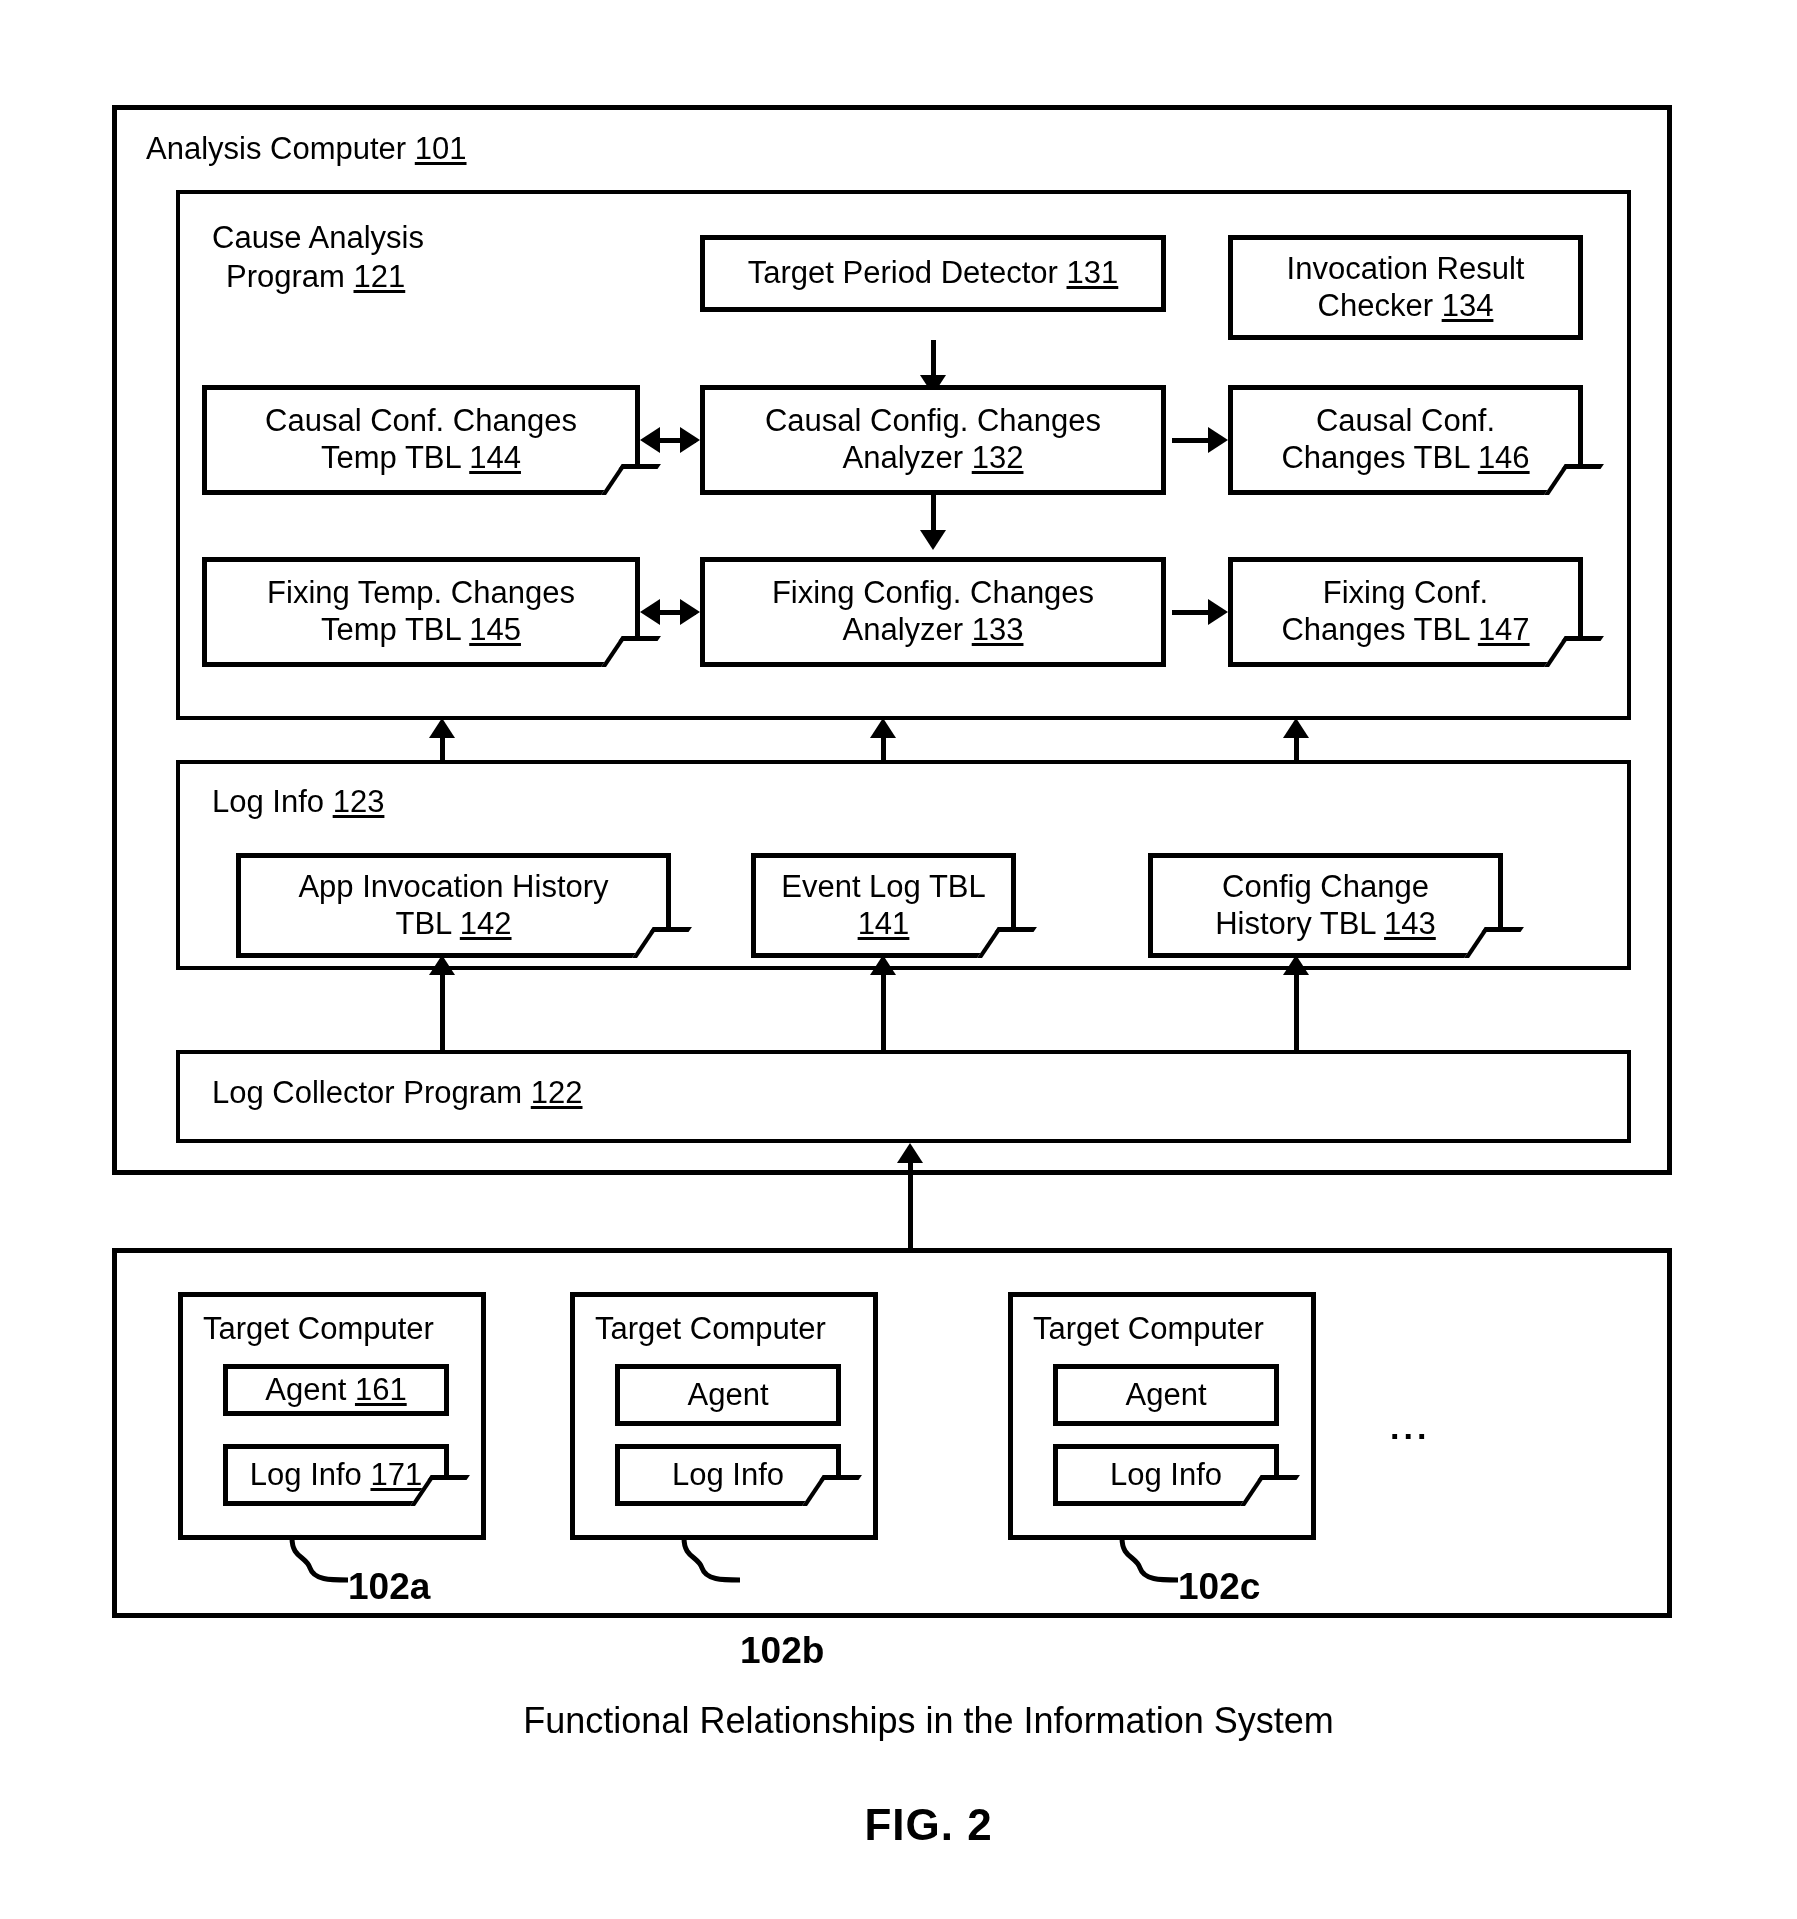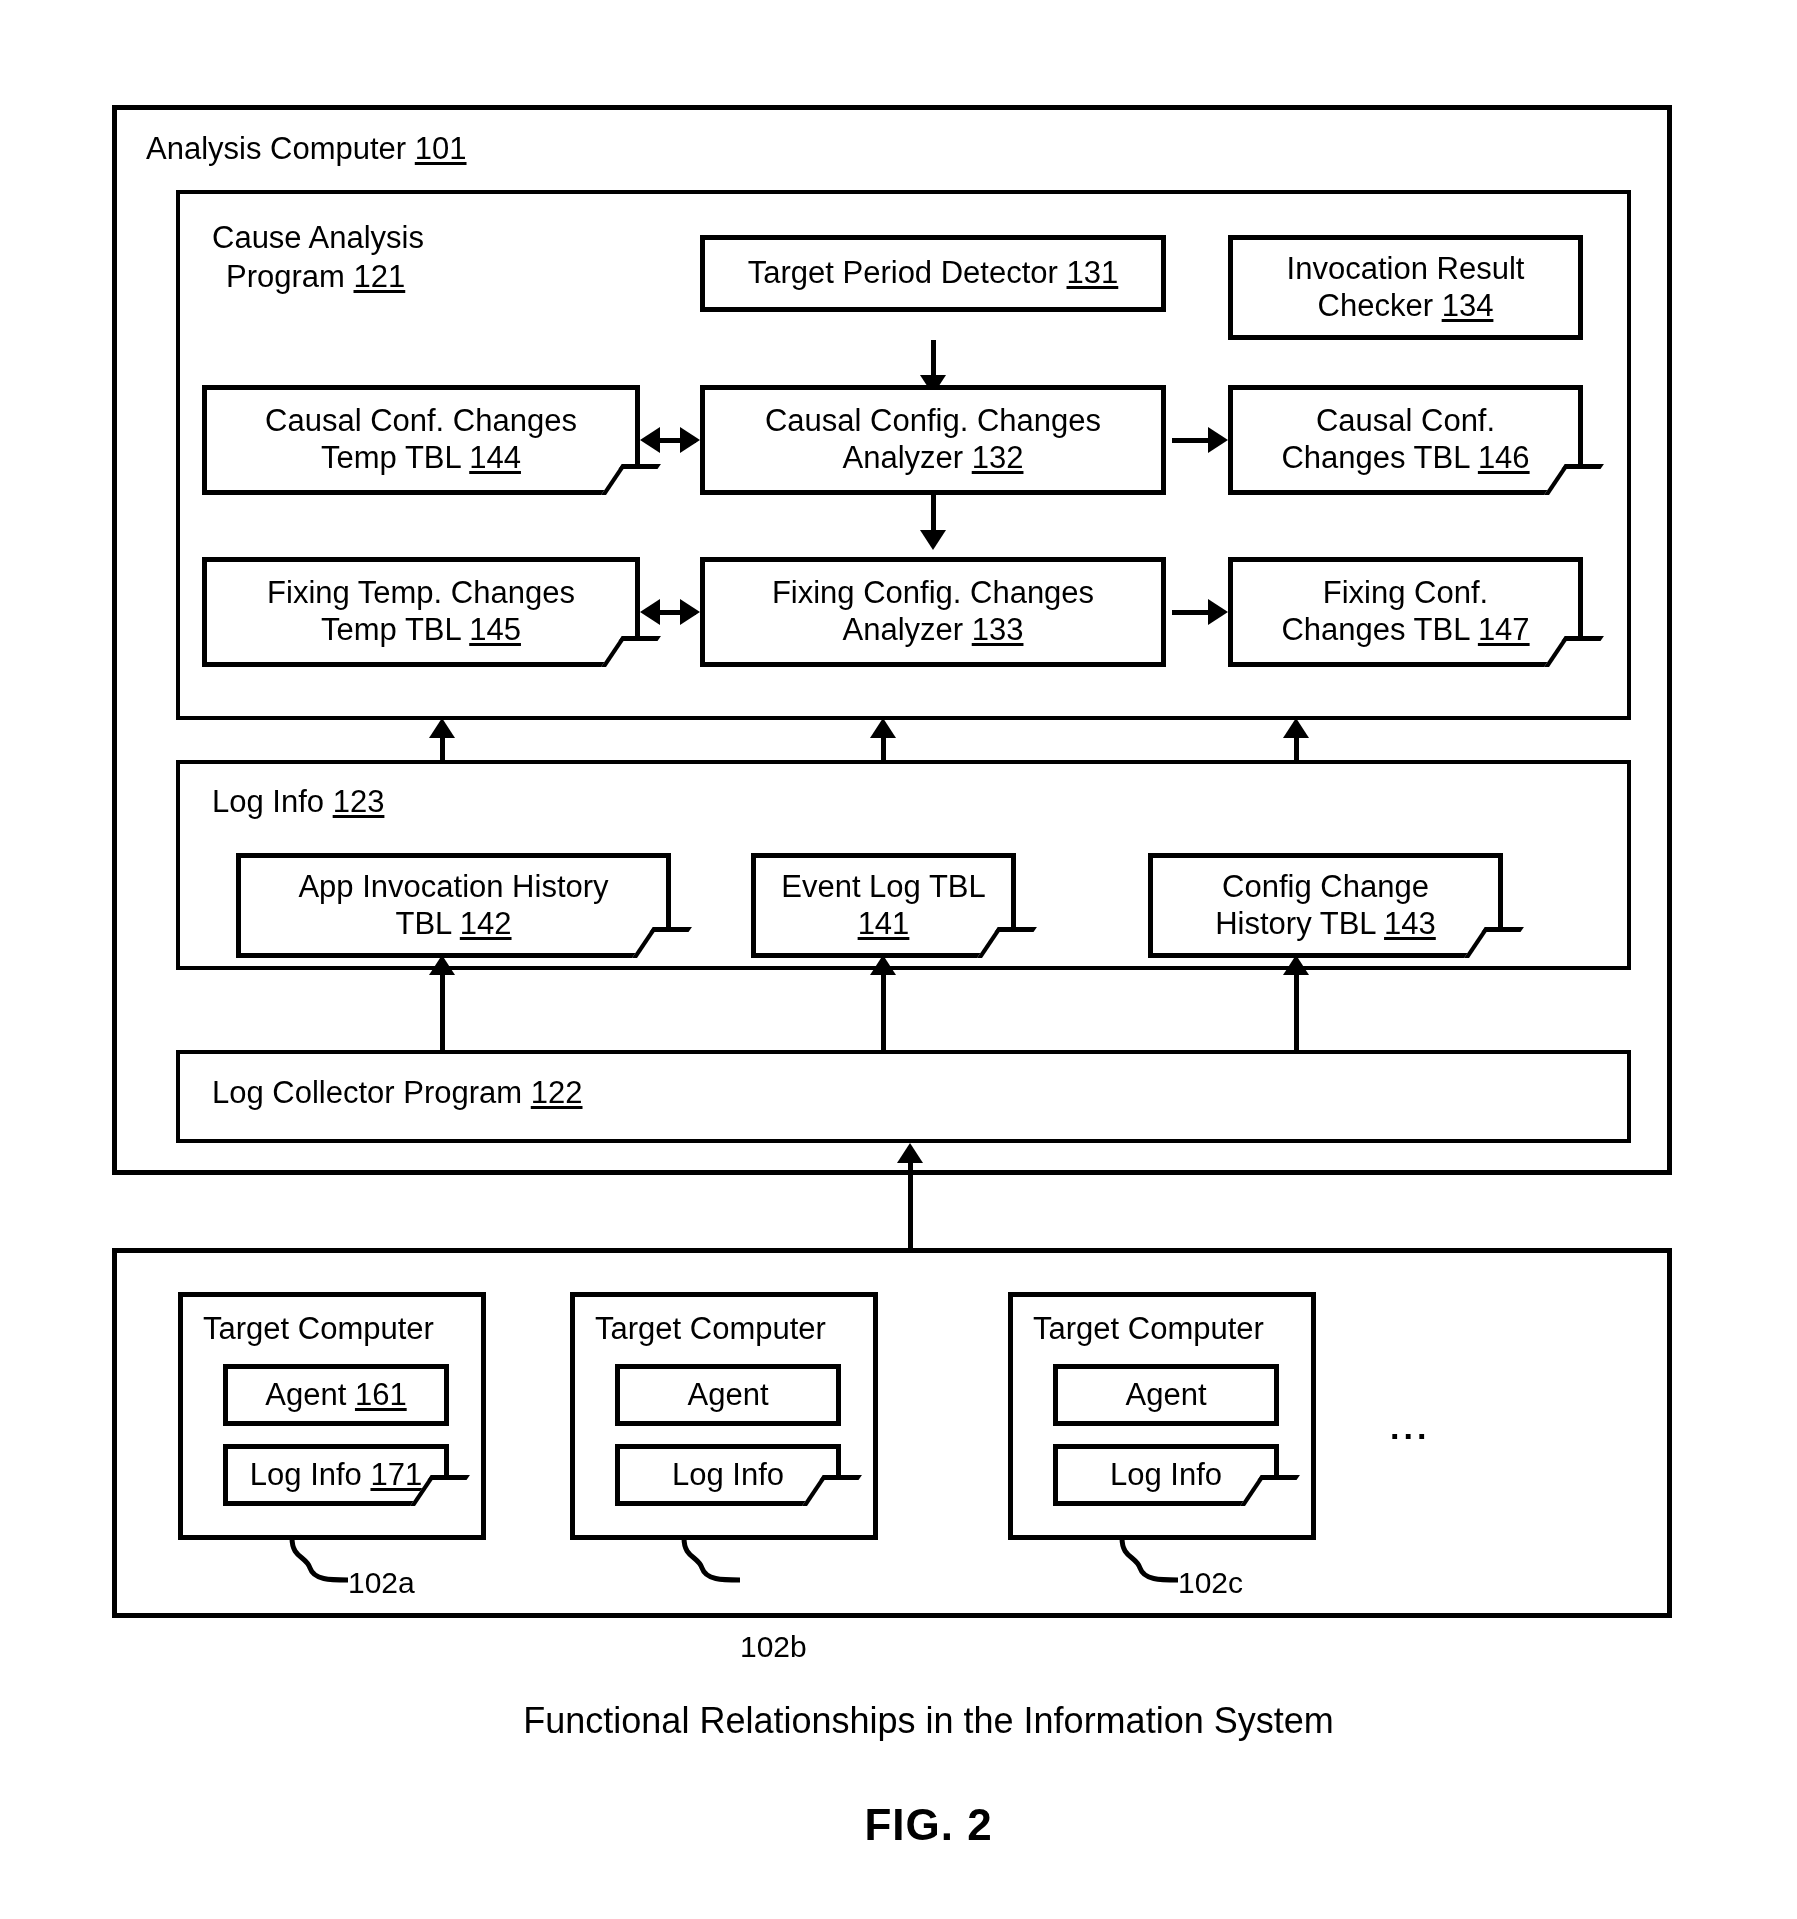--- a/index.html
+++ b/index.html
@@ -100,21 +100,21 @@
   }
   .arrow-left {
     border-top: 13px solid transparent;
     border-bottom: 13px solid transparent;
     border-right: 20px solid #000000;
   }
 
   
   .t-section { font-size: 31px; }
   .t-cell    { font-size: 31px; }
-  .t-ref     { font-size: 30px; }
+  .t-ref     { font-size: 37px; font-weight: bold; }
   .t-caption { font-size: 36px; }
   .t-fig     { font-size: 44px; font-weight: bold; letter-spacing: 1px; }
   .t-ellipsis{ font-size: 34px; font-weight: bold; letter-spacing: 4px; }
 
   .caption {
     position: absolute;
     width: 100%;
     text-align: center;
     margin-left: 30px;
   }
@@ -305,21 +305,21 @@
     <span class="u">122</span>
   </div>
 
   <div class="ln vline" style="left:908px; top:1155px; height:100px;"></div>
   <div class="arrow-up" style="left:897px; top:1143px;"></div>
 
   <div class="box outer" style="left:112px; top:1248px; width:1560px; height:370px;"></div>
 
   <div class="cell" style="left:178px; top:1292px; width:308px; height:248px; display:block;">
     <div class="label t-cell" style="left:20px; top:14px;">Target Computer</div>
-    <div class="cell t-cell" style="left:40px; top:67px; width:226px; height:62px;text-align:right;">
+    <div class="cell t-cell" style="left:40px; top:67px; width:226px; height:52px;text-align:right;">
       <div>
         <span>Agent</span>
         <span class="u">161</span>
       </div>
     </div>
     <div class="cell doc t-cell" style="left:40px; top:147px; width:226px; height:62px;">
       <div>
         <span>Log Info</span>
         <span class="u">171</span>
       </div>

